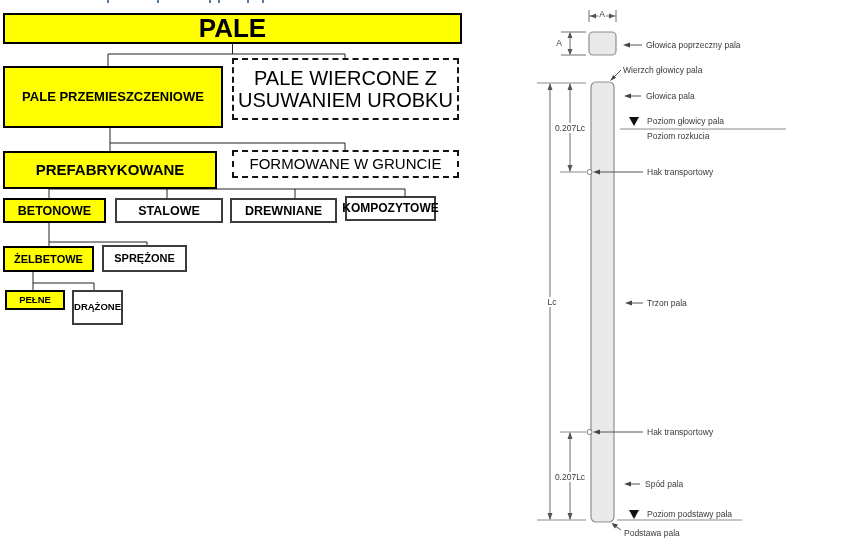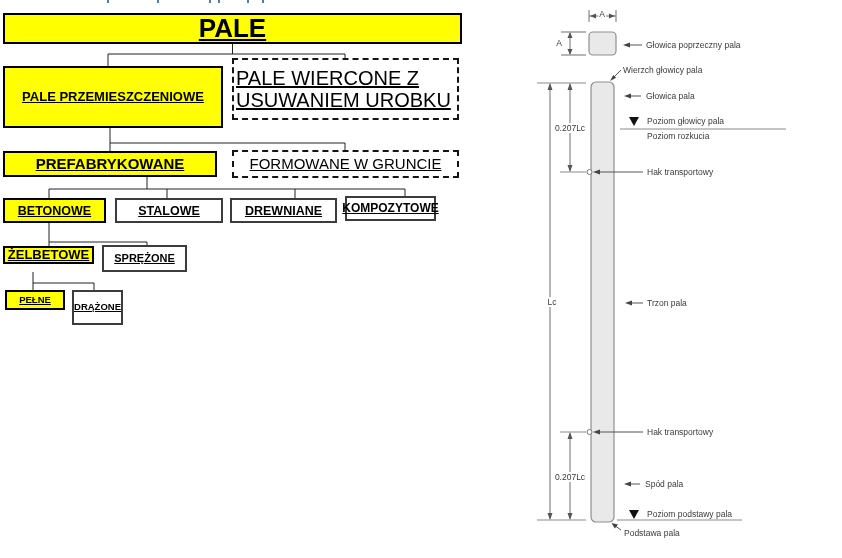--- a/index.html
+++ b/index.html
@@ -1,21 +1,21 @@
 <!DOCTYPE html>
 <html><head>
 <meta charset="utf-8">
 <style>
   html,body{margin:0;padding:0;background:#fff;}
   #screen{position:relative;width:842px;height:558px;background:#ffffff;overflow:hidden;
           font-family:"Liberation Sans",sans-serif;}
   svg{position:absolute;left:0;top:0;}
   .tbox{position:absolute;box-sizing:border-box;display:flex;align-items:center;justify-content:center;
-        text-align:left;background:#ffffff;border:2px solid #3c3c3c;font-weight:bold;color:#000;
-        line-height:1.12;padding:1px 2px;text-decoration:underline;}
+        text-align:center;background:#ffffff;border:2px solid #3c3c3c;font-weight:bold;color:#000;
+        line-height:1.12;padding:1px 2px;}
   .tbox.hl{background:#ffff00;border-color:#000;}
   .tbox.dashed{border:2px dashed #141414;font-weight:normal;}
   .dlabel{position:absolute;font-size:8.5px;color:#3a3a3a;white-space:nowrap;transform:translateY(-50%);}
   .dim{position:absolute;font-size:8.5px;color:#3a3a3a;white-space:nowrap;
        transform:translate(-50%,-50%);background:#fff;padding:0 1px;}
   .remnant{position:absolute;top:0;height:3px;width:2px;background:#5b7b9d;}
 </style>
 </head>
 <body>
 
@@ -111,29 +111,29 @@
 
     <line x1="614" y1="525" x2="621" y2="530" stroke="#555" stroke-width="1"></line>
     <polygon points="611.5,523 618,524.5 614.8,528.6" fill="#444"></polygon>
   </svg>
 
   <div class="tbox hl" style="left:3px;top:13px;width:459px;height:31px;font-size:26px">PALE</div>
 
   <div class="tbox hl" style="left:3px;top:66px;width:220px;height:62px;font-size:13px">PALE PRZEMIESZCZENIOWE</div>
   <div class="tbox dashed" style="left:232px;top:58px;width:227px;height:62px;font-size:20px">PALE WIERCONE Z USUWANIEM UROBKU</div>
 
-  <div class="tbox hl" style="left:3px;top:151px;width:214px;height:26px;font-size:15px">PREFABRYKOWANE</div>
+  <div class="tbox hl" style="left:3px;top:151px;width:214px;height:38px;font-size:15px">PREFABRYKOWANE</div>
   <div class="tbox dashed" style="left:232px;top:150px;width:227px;height:28px;font-size:15px">FORMOWANE W GRUNCIE</div>
 
   <div class="tbox hl" style="left:3px;top:198px;width:103px;height:25px;font-size:12.5px">BETONOWE</div>
   <div class="tbox" style="left:115px;top:198px;width:108px;height:25px;font-size:12.5px">STALOWE</div>
   <div class="tbox" style="left:230px;top:198px;width:107px;height:25px;font-size:12.5px">DREWNIANE</div>
   <div class="tbox" style="left:345px;top:196px;width:91px;height:25px;font-size:12px">KOMPOZYTOWE</div>
 
-  <div class="tbox hl" style="left:3px;top:246px;width:91px;height:18px;font-size:13px">ŻELBETOWE</div>
+  <div class="tbox hl" style="left:3px;top:246px;width:91px;height:26px;font-size:11px">ŻELBETOWE</div>
   <div class="tbox" style="left:102px;top:245px;width:85px;height:27px;font-size:11px">SPRĘŻONE</div>
 
   <div class="tbox hl" style="left:5px;top:290px;width:60px;height:20px;font-size:9.5px">PEŁNE</div>
   <div class="tbox" style="left:72px;top:290px;width:51px;height:35px;font-size:9.5px">DRĄŻONE</div>
 
   <div class="dim" style="left:602px;top:14px">A</div>
   <div class="dim" style="left:559px;top:43px">A</div>
   <div class="dim" style="left:570px;top:128px">0.207Lc</div>
   <div class="dim" style="left:552px;top:302px">Lc</div>
   <div class="dim" style="left:570px;top:477px">0.207Lc</div>

